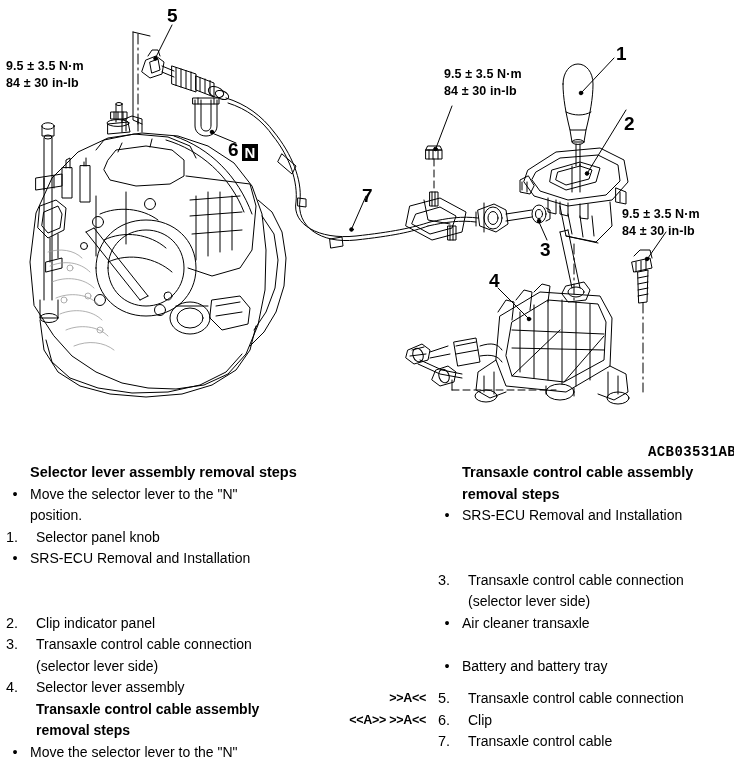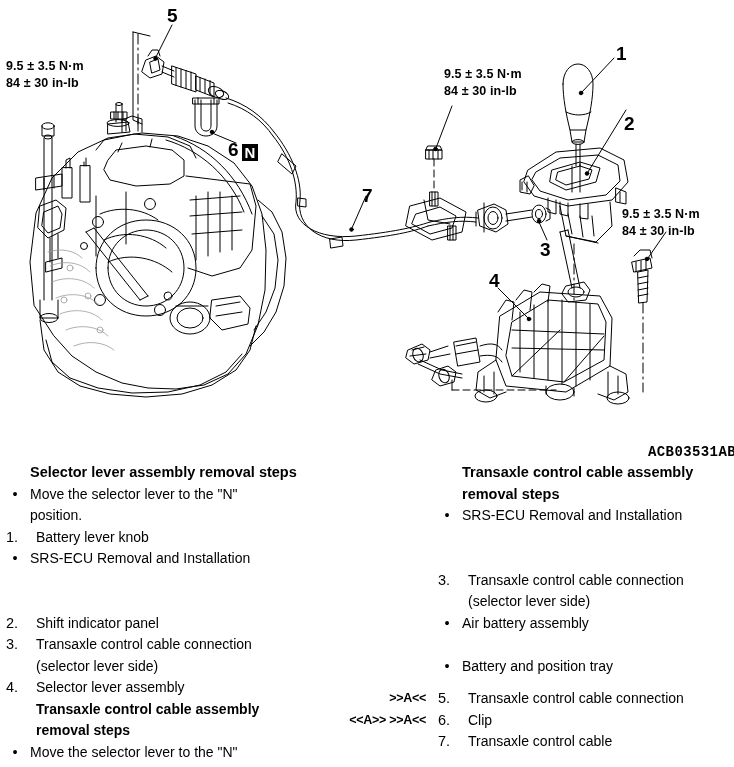--- a/index.html
+++ b/index.html
@@ -426,33 +426,33 @@
     <div class="row">
       <div class="bullet">•</div>
       <div class="txt">Move the selector lever to the "N"</div>
     </div>
     <div class="row">
       <div class="bullet"></div>
       <div class="txt">position.</div>
     </div>
     <div class="row">
       <div class="num">1.</div>
-      <div class="txt">Battery lever knob</div>
+      <div class="txt">Selector panel knob</div>
     </div>
     <div class="row">
       <div class="bullet">•</div>
       <div class="txt">SRS-ECU Removal and Installation</div>
     </div>
 
     <div class="spacer"></div>
     <div class="spacer"></div>
 
     <div class="row">
       <div class="num">2.</div>
-      <div class="txt">Shift indicator panel</div>
+      <div class="txt">Clip indicator panel</div>
     </div>
     <div class="row">
       <div class="num">3.</div>
       <div class="txt">Transaxle control cable connection</div>
     </div>
     <div class="row">
       <div class="num"></div>
       <div class="txt">(selector lever side)</div>
     </div>
     <div class="row">
@@ -505,29 +505,29 @@
       <div class="txt">Transaxle control cable connection</div>
     </div>
     <div class="row">
       <div class="pre"></div>
       <div class="num"></div>
       <div class="txt">(selector lever side)</div>
     </div>
     <div class="row">
       <div class="pre"></div>
       <div class="bullet">•</div>
-      <div class="txt">Air battery assembly</div>
+      <div class="txt">Air cleaner transaxle</div>
     </div>
 
     <div class="spacer"></div>
 
     <div class="row">
       <div class="pre"></div>
       <div class="bullet">•</div>
-      <div class="txt">Battery and position tray</div>
+      <div class="txt">Battery and battery tray</div>
     </div>
 
     <div class="spacer-half"></div>
 
     <div class="row">
       <div class="pre">
         <span class="mark">&gt;&gt;A&lt;&lt;</span>
       </div>
       <div class="num">5.</div>
       <div class="txt">Transaxle control cable connection</div>

